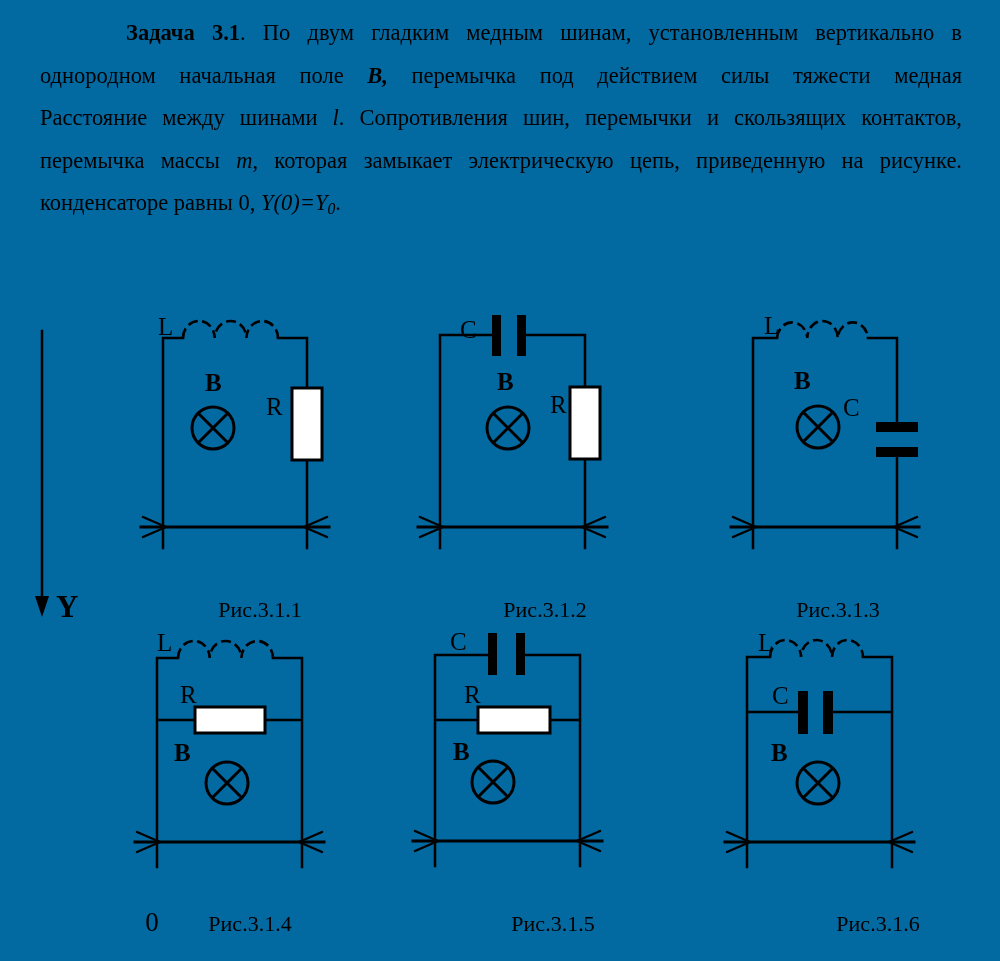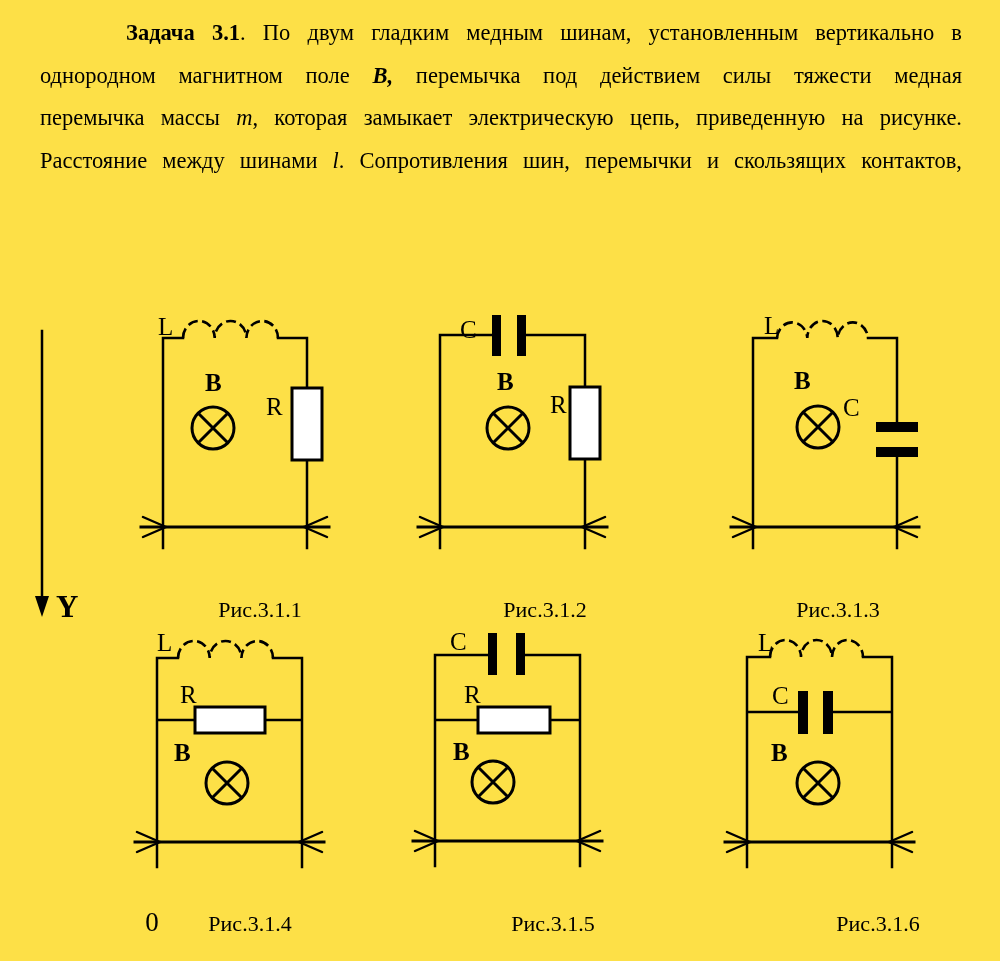--- a/index.html
+++ b/index.html
@@ -1,18 +1,18 @@
 <!DOCTYPE html>
 <html><head>
 <meta charset="utf-8">
 <style>
   html,body { margin:0; padding:0; background:#888; }
   #page {
     position:relative; width:1000px; height:961px;
-    background:#fde047; overflow:hidden;
+    background:#0369a1; overflow:hidden;
     font-family:"Liberation Serif", serif; color:#000;
   }
   
   .para { position:absolute; left:40px; top:12px; width:922px; font-size:22.5px; }
   .tline {
     height:42.6px; line-height:42.6px;
     text-align:justify; text-align-last:justify;
     white-space:normal;
   }
   .tline.first { text-indent:86px; }
@@ -37,23 +37,24 @@
   .zero { font-size:27px; text-anchor:middle; }
   .ylab { font-size:31px; font-weight:bold; }
 </style>
 </head>
 <body>
 
 <div id="page">
 
   <div class="para">
     <div class="tline first"><span class="b">Задача  3.1</span><span>. По двум гладким медным шинам, установленным вертикально в</span></div>
-    <div class="tline"><span>однородном магнитном поле </span><span class="bi">В,</span><span> перемычка под действием силы тяжести медная</span></div>
+    <div class="tline"><span>однородном начальная поле </span><span class="bi">В,</span><span> перемычка под действием силы тяжести медная</span></div>
+    <div class="tline"><span>Расстояние между шинами </span><span class="i">l</span><span>. Сопротивления шин, перемычки и скользящих контактов,</span></div>
     <div class="tline"><span>перемычка массы </span><span class="i">m</span><span>, которая замыкает электрическую цепь, приведенную на рисунке.</span></div>
-    <div class="tline"><span>Расстояние между шинами </span><span class="i">l</span><span>. Сопротивления шин, перемычки и скользящих контактов,</span></div>
+    <div class="tline last"><span>конденсаторе равны 0, </span><span class="i">Y(0)=Y</span><span class="sub">0</span><span>.</span></div>
   </div>
 
   <svg id="diagram" width="1000" height="961" viewBox="0 0 1000 961">
 
     <g>
       <line class="wire" x1="42" y1="331" x2="42" y2="598"></line>
       <polygon fill="#000" points="42,617 35,596 49,596"></polygon>
       <text class="ylab" x="56" y="617">Y</text>
     </g>
     <text class="zero" x="152" y="931">0</text>

